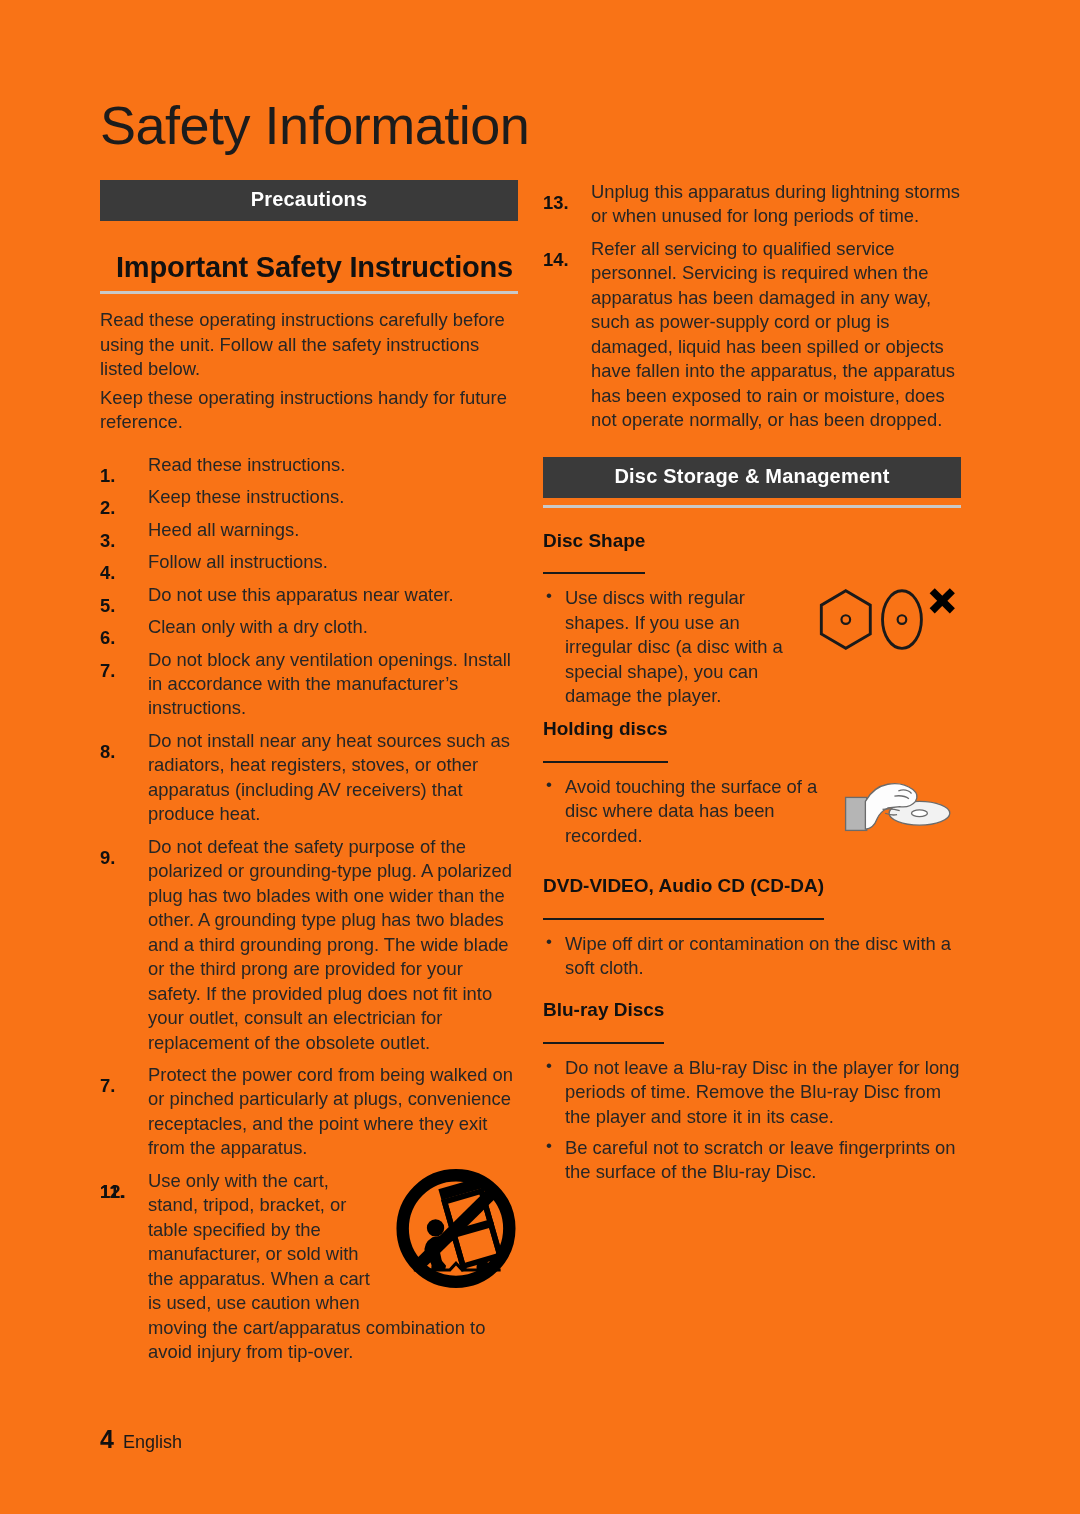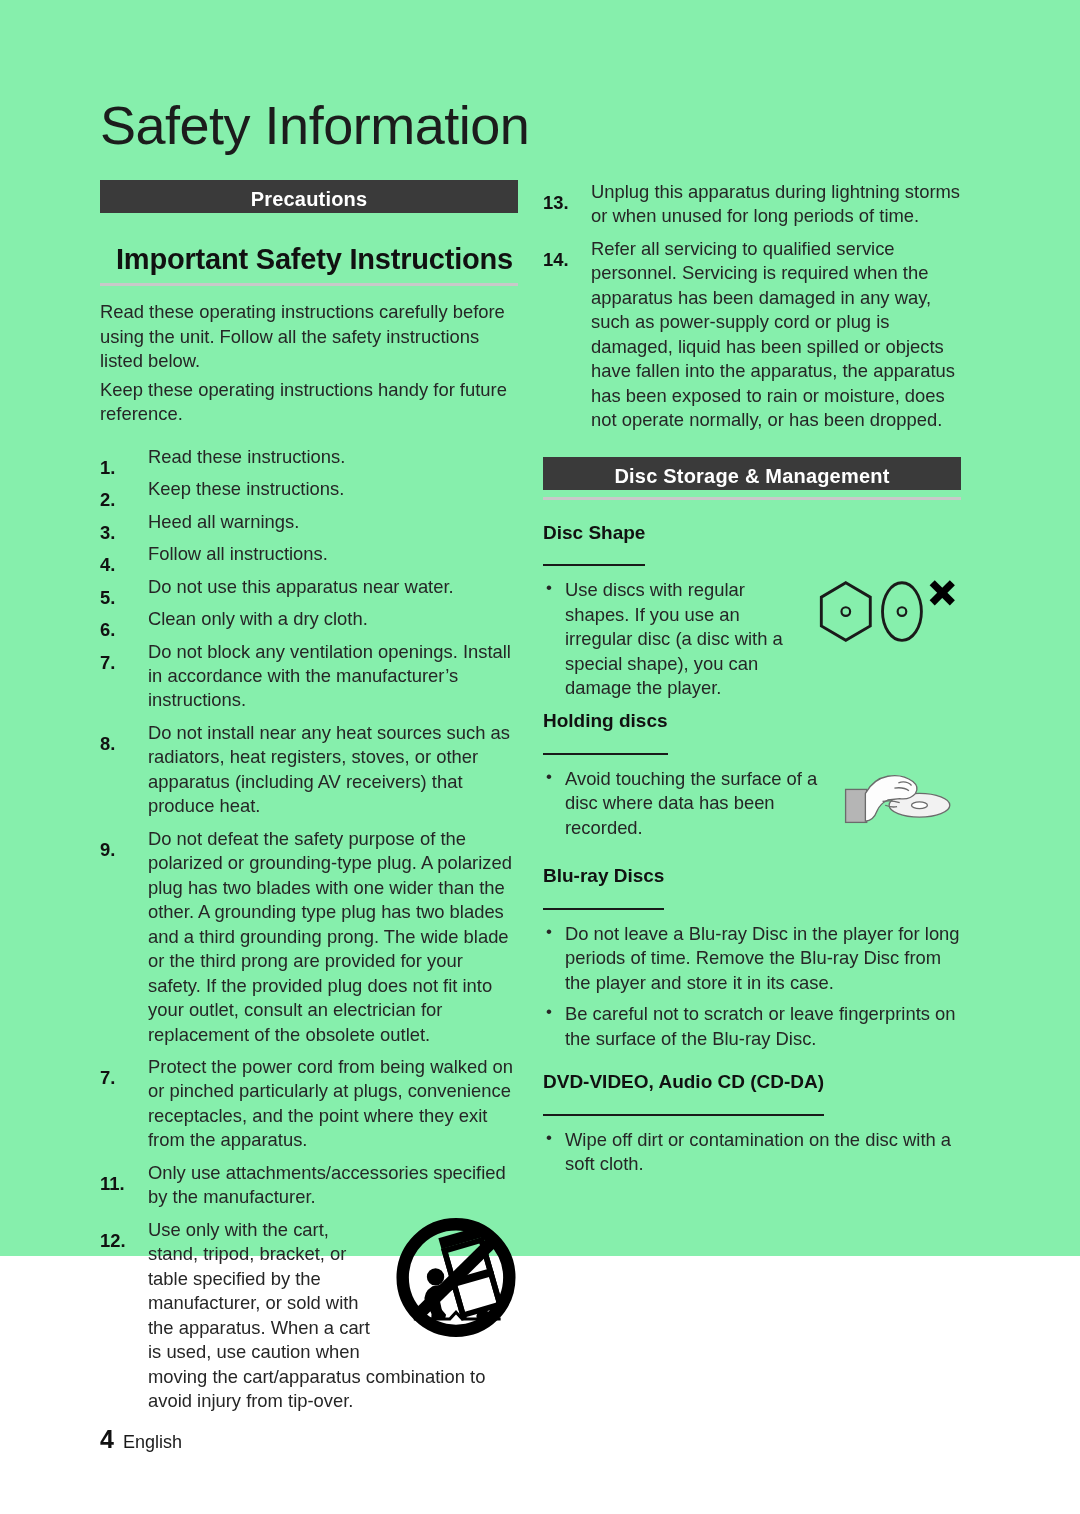--- a/index.html
+++ b/index.html
@@ -12,22 +12,22 @@
     height: 1514px;
     position: relative;
     font-family: "Liberation Sans", sans-serif;
     color: #1a1a1a;
     overflow: hidden;
   }
   .page {
     position: absolute;
     left: 0; top: 0;
     width: 1080px;
-    height: 1256px;
-    background: #86efac;
+    height: 1514px;
+    background: #f97316;
   }
 
   
   .page-title {
     position: absolute;
     left: 100px;
     top: 98px;
     font-size: 54px;
     font-weight: 300;
     letter-spacing: -0.5px;
@@ -44,21 +44,21 @@
   .col-left  { left: 100px;  top: 180px; }
   .col-right { left: 543px;  top: 180px; }
 
   
   .section-bar {
     background: #3a3a3a;
     color: #ffffff;
     font-size: 20px;
     font-weight: bold;
     text-align: center;
-    padding: 9px 0 4px 0;
+    padding: 9px 0 12px 0;
     letter-spacing: 0.2px;
     line-height: 1.0;
   }
 
   
   .h2 {
     font-size: 29px;
     font-weight: bold;
     color: #111;
     margin: 30px 0 0 16px;
@@ -220,21 +220,20 @@
       <li>
         <span class="num">9.</span>
         <span>Do not defeat the safety purpose of the polarized or grounding-type plug. A polarized plug has two blades with one wider than the other. A grounding type plug has two blades and a third grounding prong. The wide blade or the third prong are provided for your safety. If the provided plug does not fit into your outlet, consult an electrician for replacement of the obsolete outlet.</span>
       </li>
       <li>
         <span class="num">7.</span>
         <span>Protect the power cord from being walked on or pinched particularly at plugs, convenience receptacles, and the point where they exit from the apparatus.</span>
       </li>
       <li>
         <span class="num">11.</span>
-        <span>Only use attachments/accessories specified by the manufacturer.</span>
       </li>
       <li class="wrap-icon clearfix">
         <span class="num">12.</span>
         <span class="fig-right">
           <svg width="124" height="124" viewBox="0 0 200 200" aria-hidden="true">
 
             <circle cx="100" cy="96" r="86" fill="none" stroke="#000" stroke-width="20"></circle>
 
             <line x1="40" y1="155" x2="160" y2="37" stroke="#000" stroke-width="20"></line>
 
@@ -318,37 +317,37 @@
               <path d="M80 32 Q94 30 102 36" fill="none" stroke="#6b6b6b" stroke-width="2"></path>
               <path d="M62 52 Q76 50 88 54" fill="none" stroke="#6b6b6b" stroke-width="2"></path>
               <path d="M66 58 Q76 62 84 60" fill="none" stroke="#6b6b6b" stroke-width="2"></path>
             </svg>
           </span>
           <span>Avoid touching the surface of a disc where data has been recorded.</span>
         </li>
       </ul>
     </div>
 
+    <div style="margin-top:20px">
+      <div class="h3">DVD-VIDEO, Audio CD (CD-DA)</div>
+      <ul class="bullets">
+        <li>
+          <span>Wipe off dirt or contamination on the disc with a soft cloth.</span>
+        </li>
+      </ul>
+    </div>
+
     <div style="margin-top:18px">
       <div class="h3">Blu-ray Discs</div>
       <ul class="bullets">
         <li>
           <span>Do not leave a Blu-ray Disc in the player for long periods of time. Remove the Blu-ray Disc from the player and store it in its case.</span>
         </li>
         <li>
           <span>Be careful not to scratch or leave fingerprints on the surface of the Blu-ray Disc.</span>
-        </li>
-      </ul>
-    </div>
-
-    <div style="margin-top:20px">
-      <div class="h3">DVD-VIDEO, Audio CD (CD-DA)</div>
-      <ul class="bullets">
-        <li>
-          <span>Wipe off dirt or contamination on the disc with a soft cloth.</span>
         </li>
       </ul>
     </div>
   </div>
 
   <div class="footer">
     <span class="pg">4</span>
     <span class="lang">English</span>
   </div>
 

